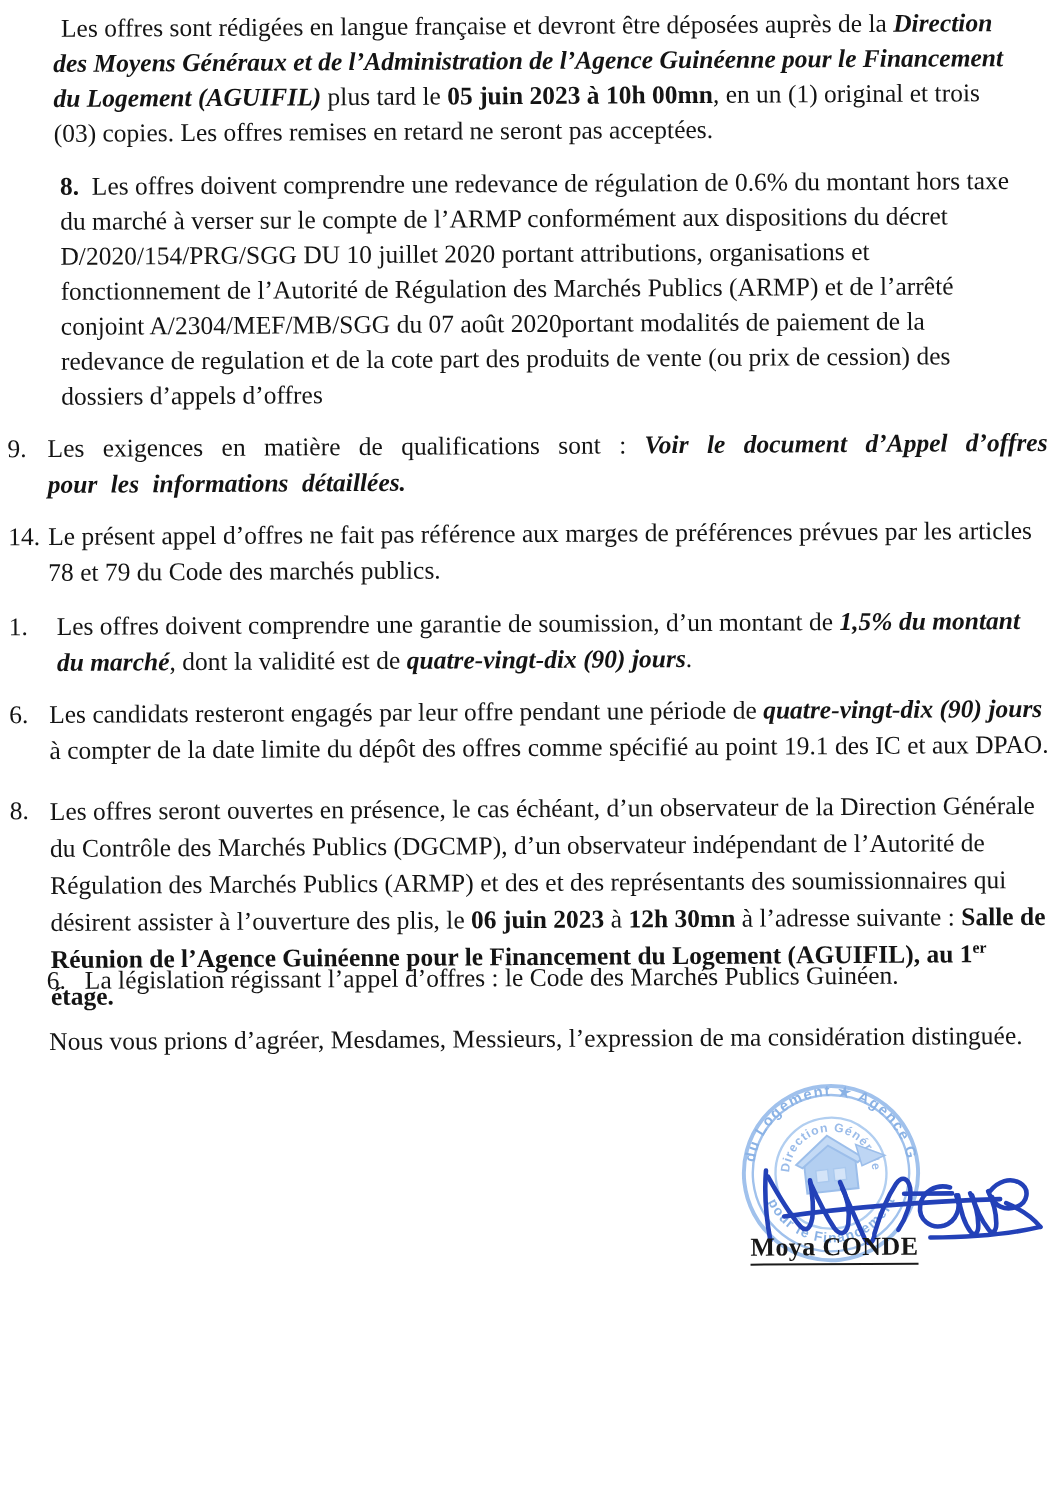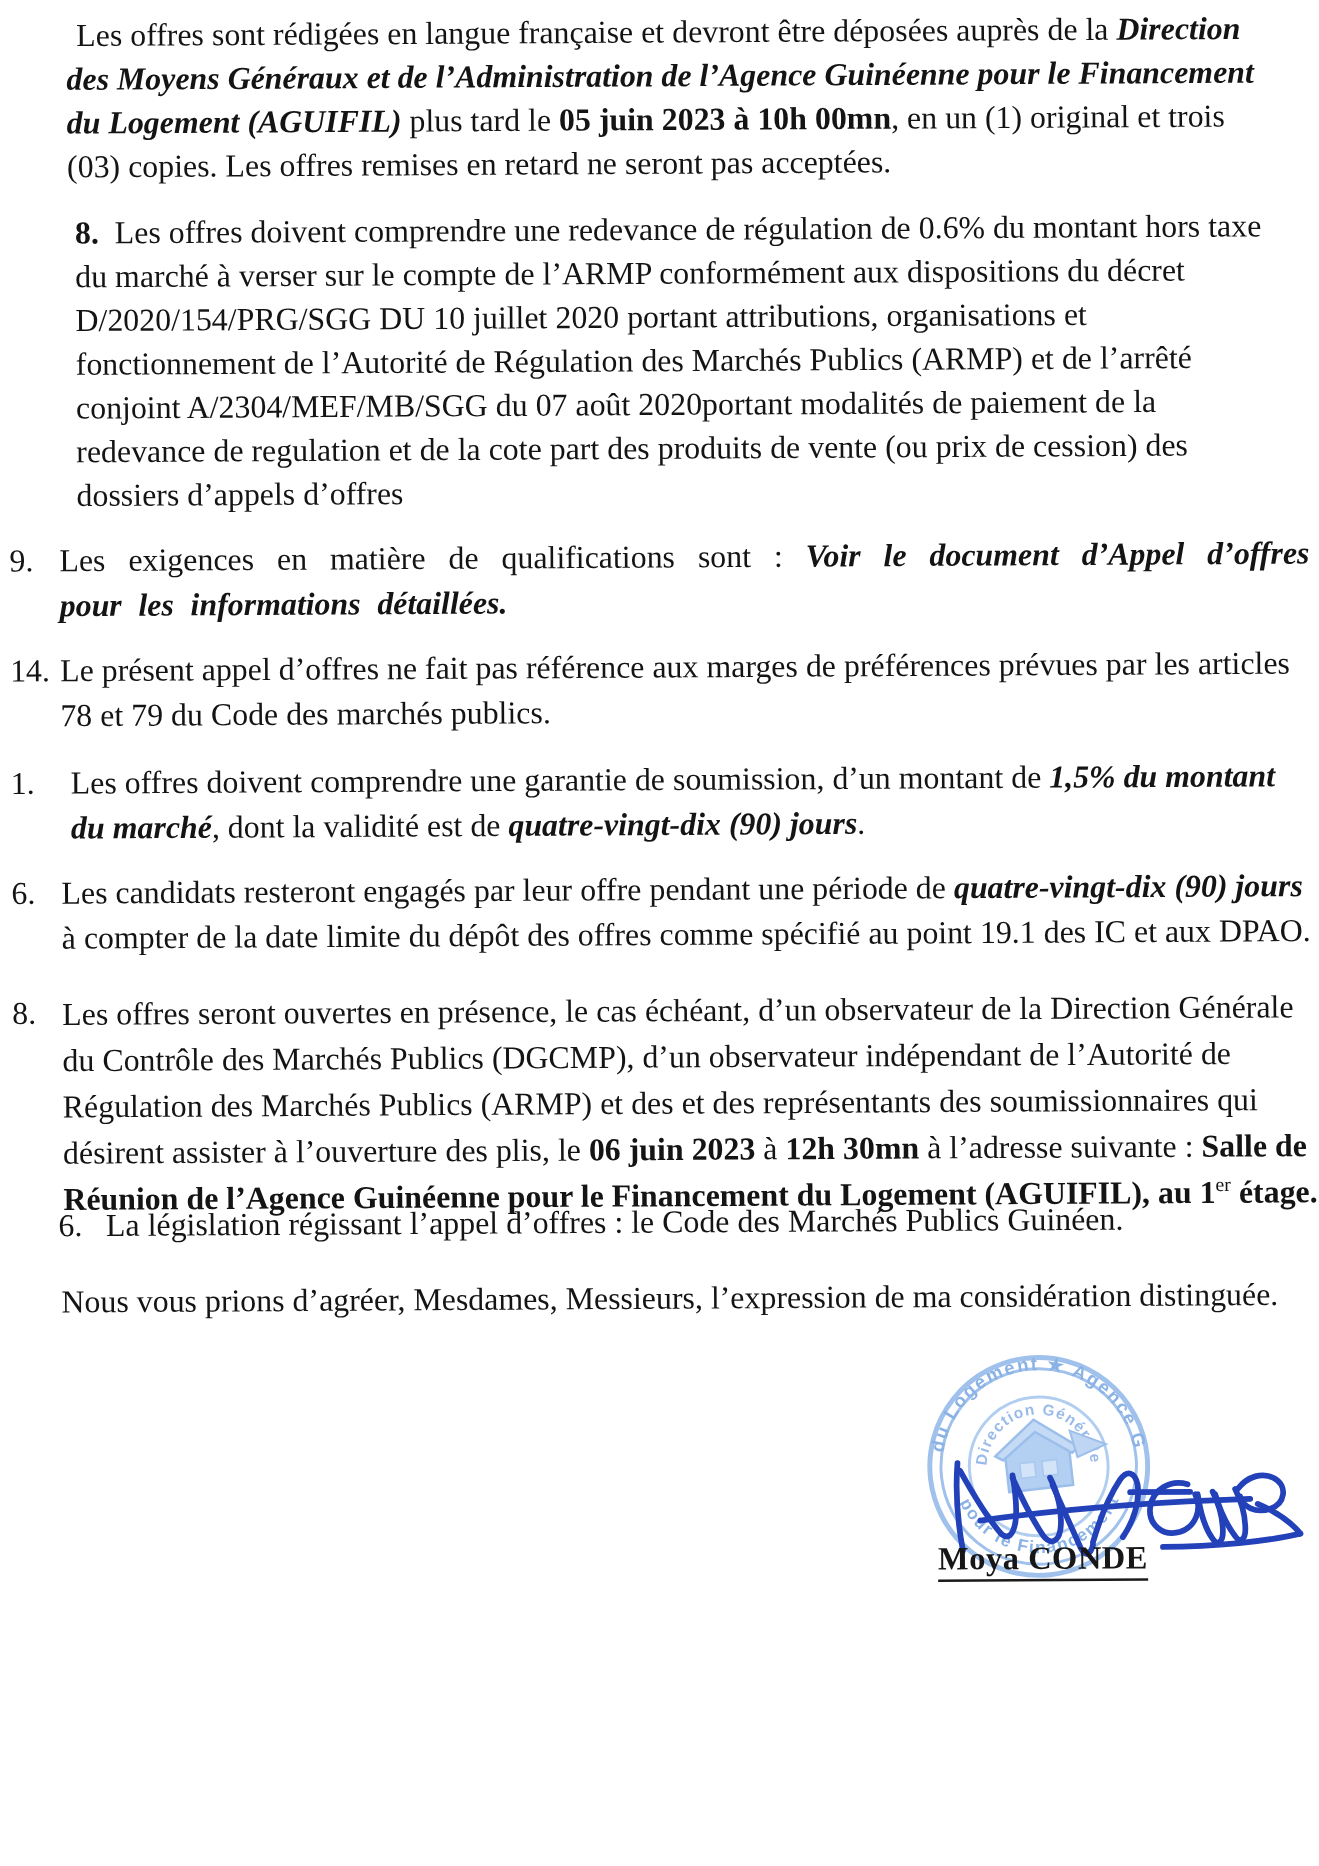--- a/index.html
+++ b/index.html
@@ -21,21 +21,21 @@
   }
   
   .para{
     font-size:25.5px;
     line-height:35px;
     text-align:left;
     color:#141414;
   }
   b,.b{font-weight:bold;}
   .bi{font-weight:bold;font-style:italic;}
-  sup{font-size:0.62em;vertical-align:super;line-height:0;font-weight:normal;}
+  sup{font-size:0.62em;vertical-align:super;line-height:0;font-weight:bold;}
 
   
   #intro-block{
     position:absolute;left:56px;top:8px;width:972px;
   }
   #intro-block .para{ text-indent:8px; }
   #para-8{
     position:absolute;left:56px;top:166px;width:978px;
   }
   #para-8 .para{ text-indent:0; }

